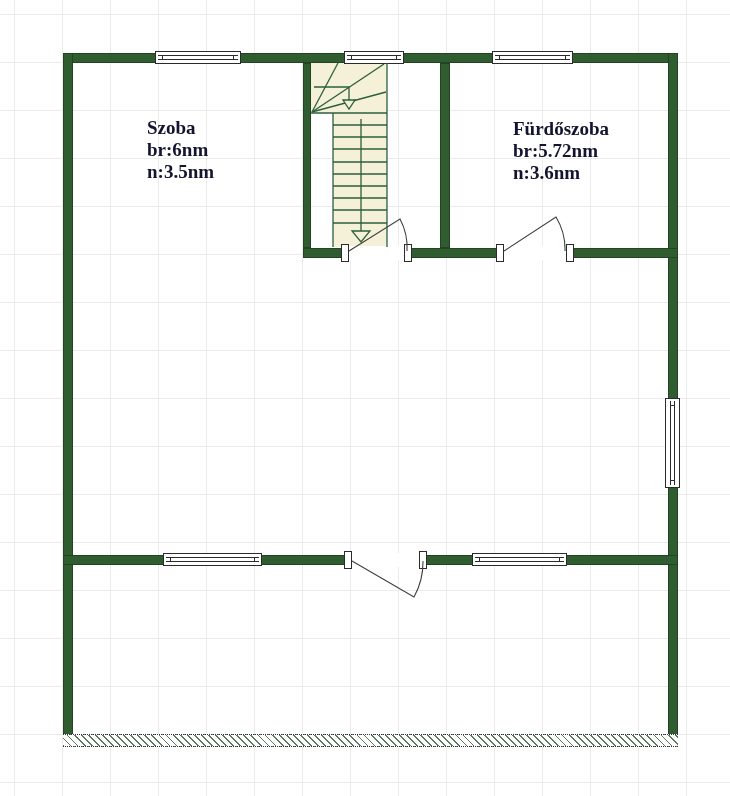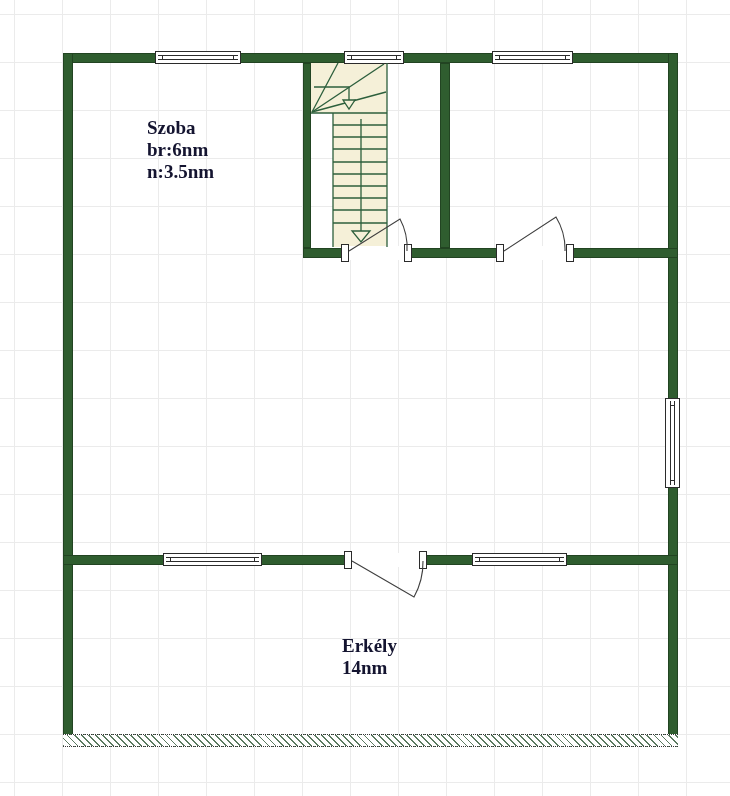--- a/index.html
+++ b/index.html
@@ -132,20 +132,21 @@
       <path d="M352,561 L414,597 A72,72 0 0 0 423,561"></path>
     </g>
   </svg>
 
   <div class="label" style="left:147px;top:117px;">
     <div>Szoba</div>
     <div>br:6nm</div>
     <div>n:3.5nm</div>
   </div>
 
+  <div class="label" style="left:513px;top:118px;">
+    <div>Fürdőszoba</div>
+    <div>br:5.72nm</div>
+    <div>n:3.6nm</div>
+  </div>
 
 
-  <div class="label" style="left:342px;top:635px;">
-    <div>Erkély</div>
-    <div>14nm</div>
-  </div>
 
 </div>
 
 </body></html>

